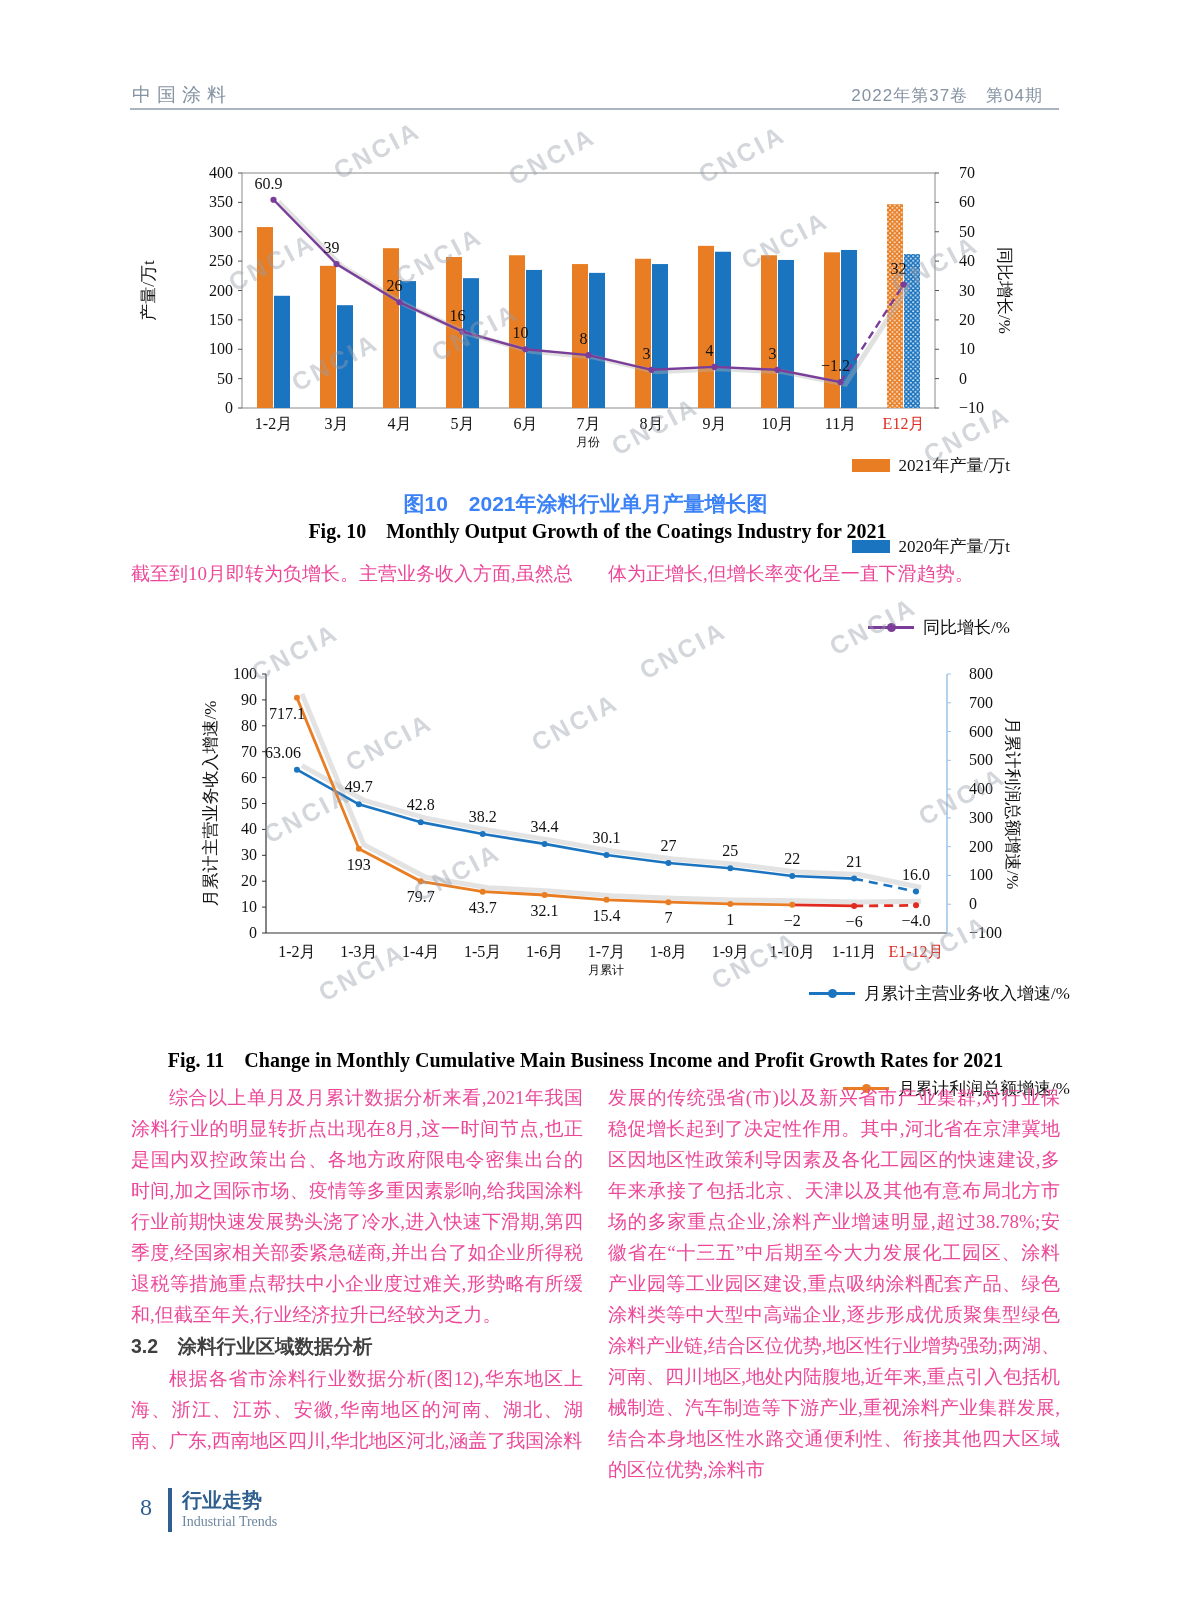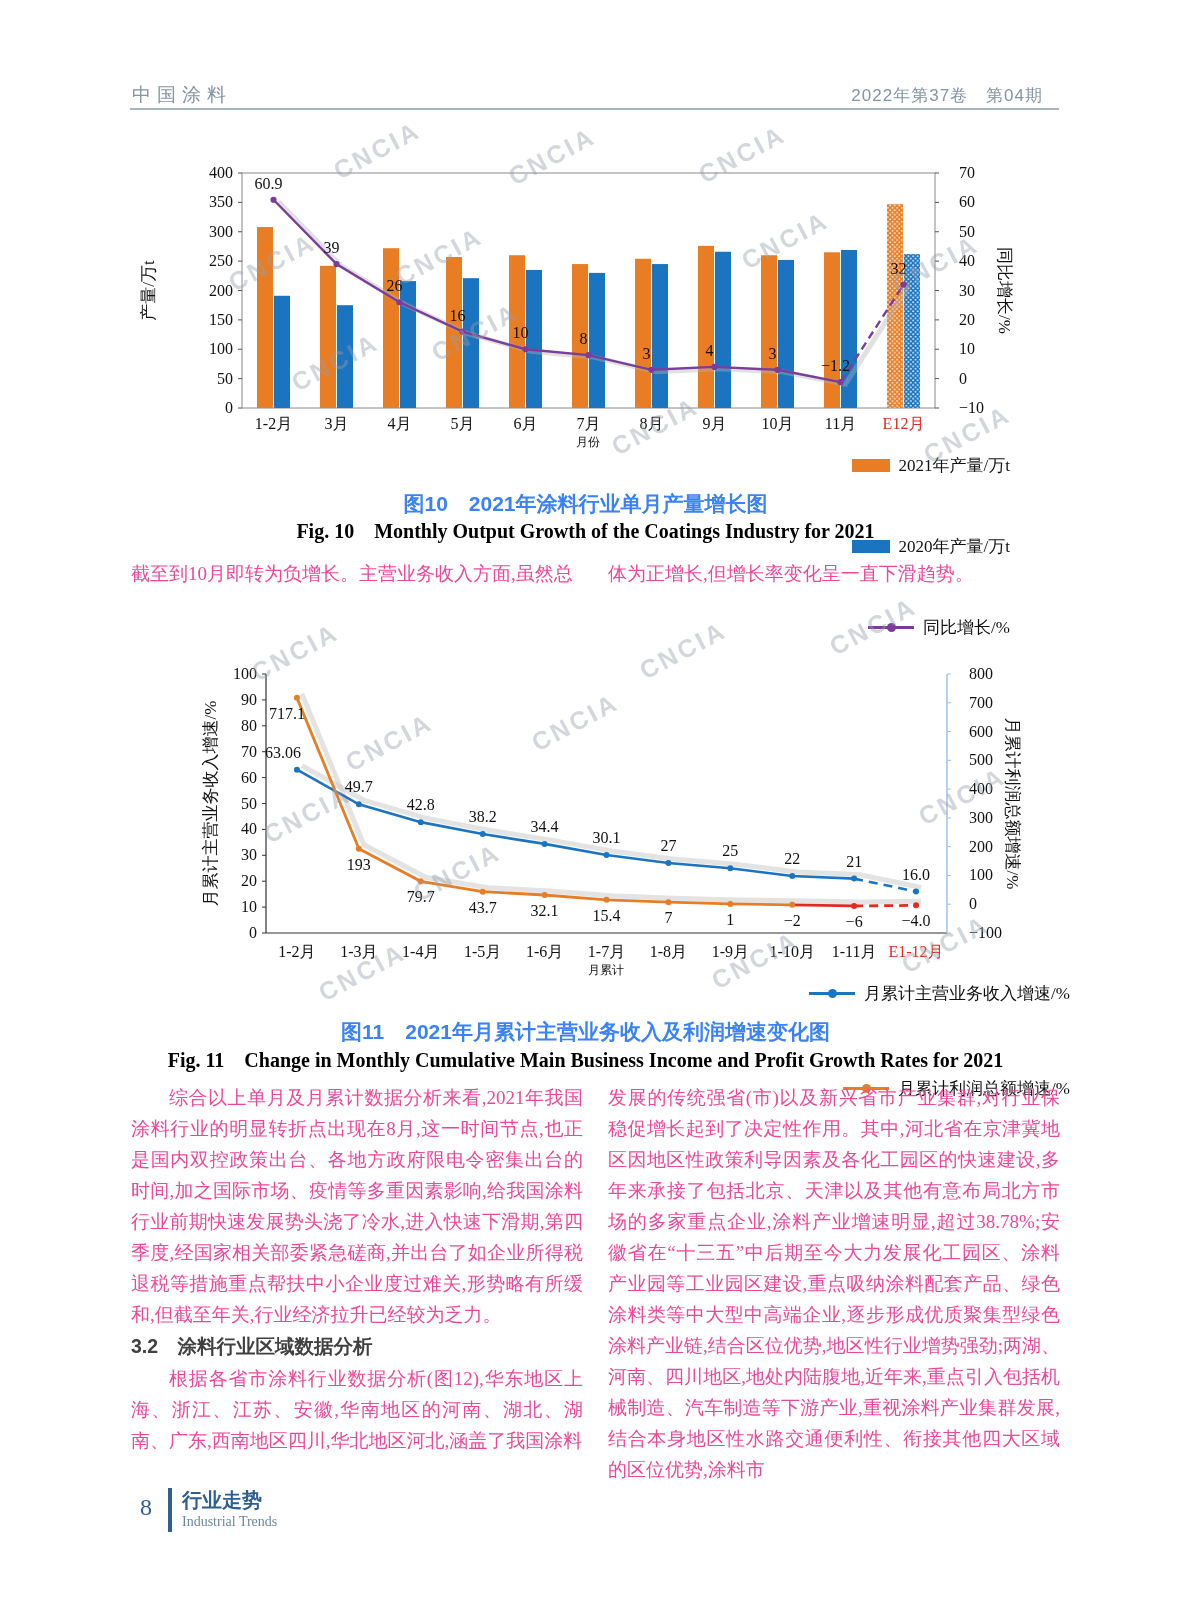--- a/index.html
+++ b/index.html
@@ -172,21 +172,21 @@
       <span class="legend-label">2020年产量/万t</span>
     </div>
     <div class="legend-item">
       <span class="lline" style="background: rgb(122, 61, 153);">
           <span class="ldot" style="background: rgb(122, 61, 153);"></span>
         </span>
       <span class="legend-label">同比增长/%</span>
     </div>
   </div>
   <div class="abs cap-zh" style="left:0;top:490px;">图10　2021年涂料行业单月产量增长图</div>
-  <div class="abs cap-en" style="left:0;top:518px;">Fig. 10　Monthly Output Growth of the Coatings Industry for 2021</div>
+  <div class="abs cap-en" style="left:12px;top:518px;">Fig. 10　Monthly Output Growth of the Coatings Industry for 2021</div>
 
   <div class="abs col-text nowrap" style="left:131px;top:558px;">截至到10月即转为负增长。主营业务收入方面,虽然总</div>
   <div class="abs col-text nowrap" style="left:608px;top:558px;">体为正增长,但增长率变化呈一直下滑趋势。</div>
 
   <svg id="fig11-svg" class="abs chart-svg" style="left:130px;top:650px;" width="940" height="320">
       <line x1="136" y1="24" x2="136" y2="283" stroke="#333" stroke-width="1.2"></line>
       <line x1="136" y1="283" x2="817" y2="283" stroke="#333" stroke-width="1.2"></line>
       <line x1="817" y1="24" x2="817" y2="283" stroke="#9dc3e6" stroke-width="1.5"></line>
       <line x1="132" y1="24" x2="136" y2="24" stroke="#333"></line>
       <text x="127" y="29" text-anchor="end" font-size="16" fill="#111" font-family="&quot;Liberation Serif&quot;,&quot;DejaVu Serif&quot;,serif">100</text>
@@ -303,21 +303,20 @@
         </span>
       <span class="legend-label">月累计主营业务收入增速/%</span>
     </div>
     <div class="legend-item">
       <span class="lline" style="background: rgb(232, 125, 35);">
           <span class="ldot" style="background: rgb(232, 125, 35);"></span>
         </span>
       <span class="legend-label">月累计利润总额增速/%</span>
     </div>
   </div>
-  <div class="abs cap-zh" style="left:0;top:1018px;">图11　2021年月累计主营业务收入及利润增速变化图</div>
   <div class="abs cap-en" style="left:0;top:1047px;">Fig. 11　Change in Monthly Cumulative Main Business Income and Profit Growth Rates for 2021</div>
 
   <div class="abs" style="left:131px;top:1082px;width:452px;">
     <div class="col-text indent">综合以上单月及月累计数据分析来看,2021年我国涂料行业的明显转折点出现在8月,这一时间节点,也正是国内双控政策出台、各地方政府限电令密集出台的时间,加之国际市场、疫情等多重因素影响,给我国涂料行业前期快速发展势头浇了冷水,进入快速下滑期,第四季度,经国家相关部委紧急磋商,并出台了如企业所得税退税等措施重点帮扶中小企业度过难关,形势略有所缓和,但截至年关,行业经济拉升已经较为乏力。</div>
     <div class="sec-heading">3.2　涂料行业区域数据分析</div>
     <div class="col-text indent">根据各省市涂料行业数据分析(图12),华东地区上海、浙江、江苏、安徽,华南地区的河南、湖北、湖南、广东,西南地区四川,华北地区河北,涵盖了我国涂料</div>
   </div>
   <div class="abs" style="left:608px;top:1082px;width:452px;">
     <div class="col-text">发展的传统强省(市)以及新兴省市产业集群,对行业保稳促增长起到了决定性作用。其中,河北省在京津冀地区因地区性政策利导因素及各化工园区的快速建设,多年来承接了包括北京、天津以及其他有意布局北方市场的多家重点企业,涂料产业增速明显,超过38.78%;安徽省在“十三五”中后期至今大力发展化工园区、涂料产业园等工业园区建设,重点吸纳涂料配套产品、绿色涂料类等中大型中高端企业,逐步形成优质聚集型绿色涂料产业链,结合区位优势,地区性行业增势强劲;两湖、河南、四川地区,地处内陆腹地,近年来,重点引入包括机械制造、汽车制造等下游产业,重视涂料产业集群发展,结合本身地区性水路交通便利性、衔接其他四大区域的区位优势,涂料市</div>
   </div>

